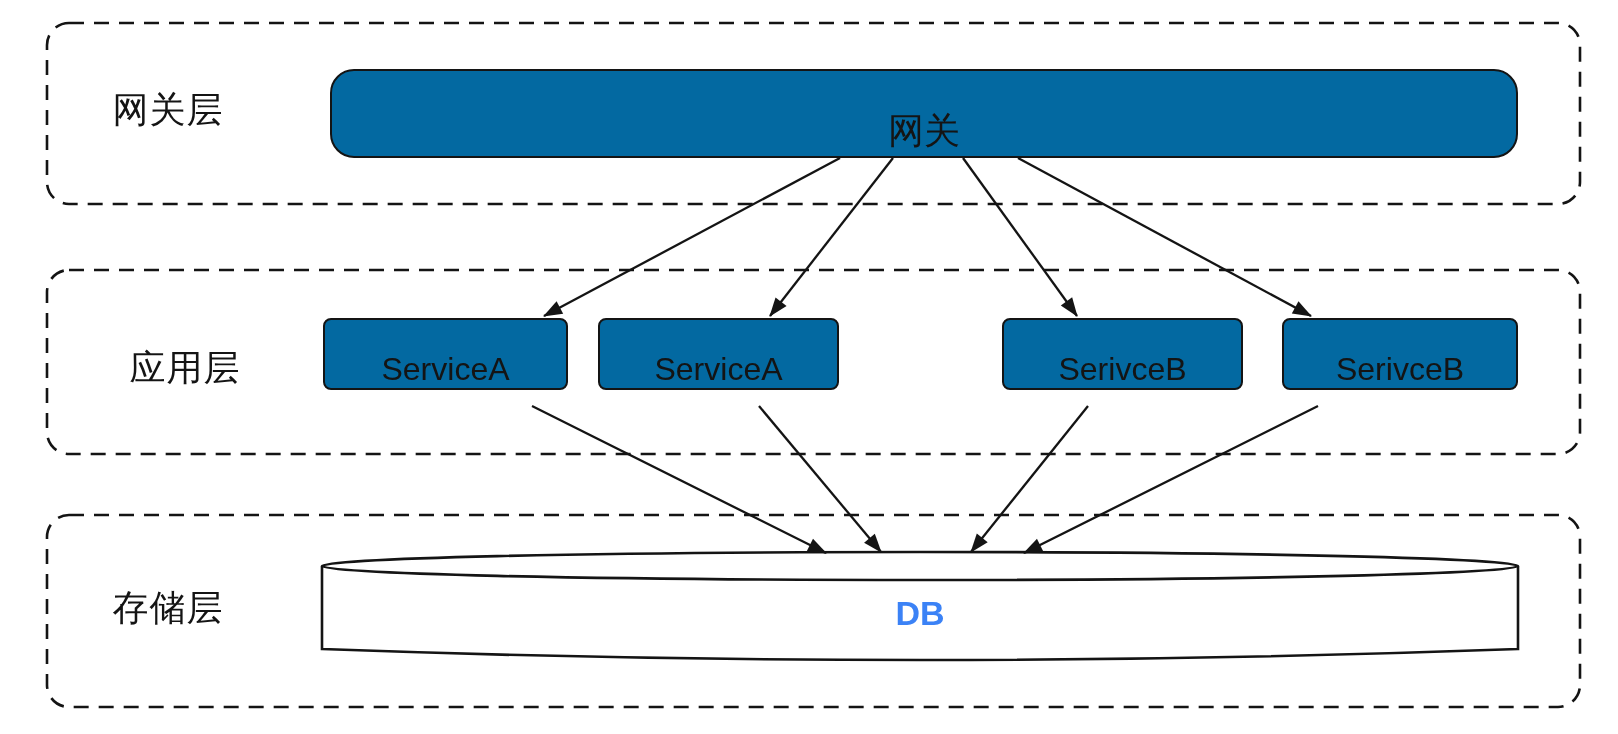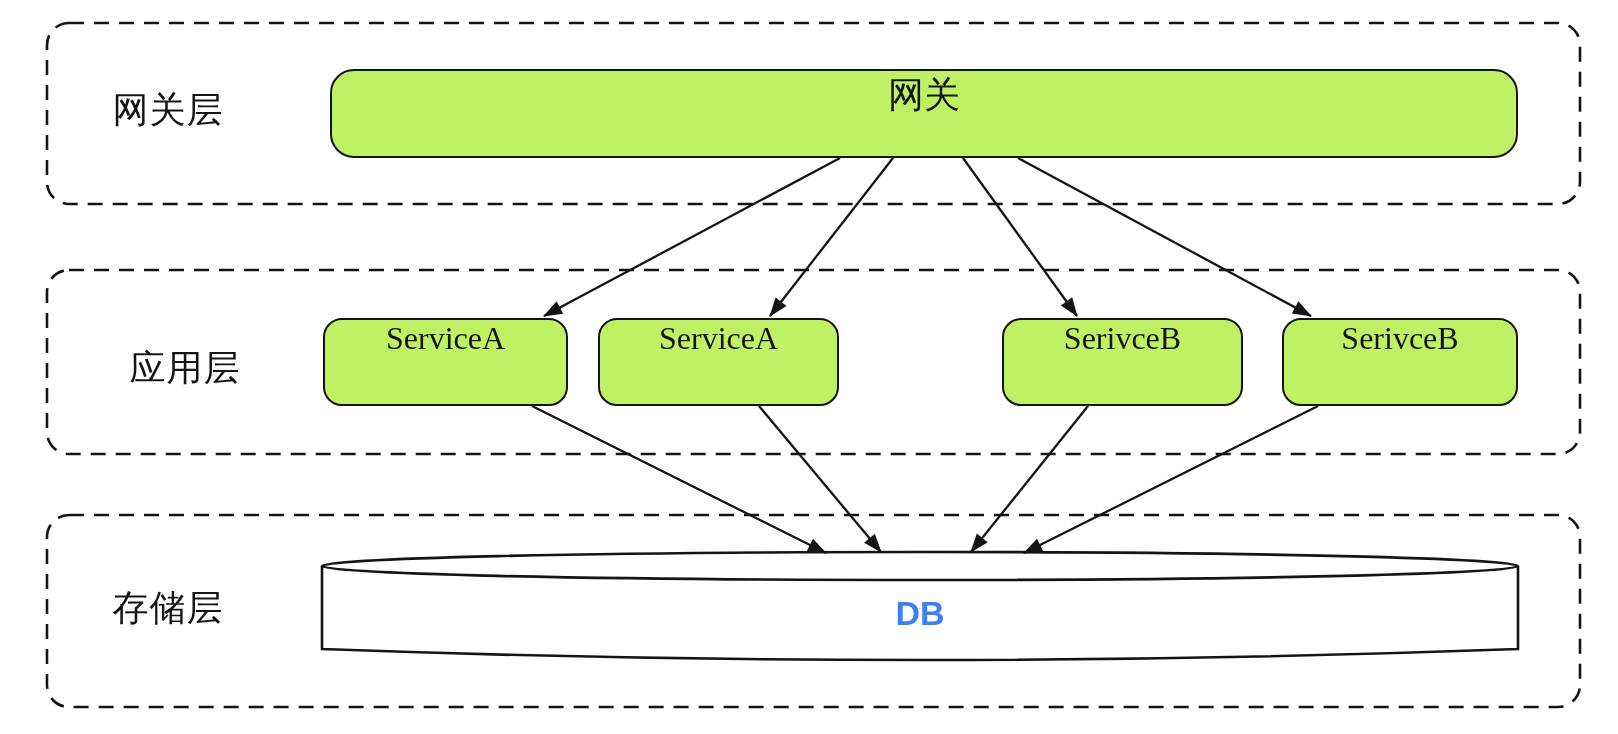--- a/index.html
+++ b/index.html
@@ -27,38 +27,37 @@
     position: absolute;
     transform: translate(-50%, -50%);
     font-size: 36px;
     letter-spacing: 1px;
     color: #141414;
     white-space: nowrap;
   }
   .node {
     position: absolute;
     box-sizing: border-box;
-    background: #bef264;
+    background: #0369a1;
     border: 2.8px solid #141414;
     display: flex;
-    align-items: flex-start;
+    align-items: flex-end;
     justify-content: center;
     white-space: nowrap;
-    font-family: Liberation Serif, serif;
   }
   .gateway-node {
     left: 330px; top: 69px;
     width: 1188px; height: 89px;
     border-radius: 24px;
     font-size: 36px;
   }
   .service-node {
     top: 318px;
-    height: 88px;
-    border-radius: 19px;
+    height: 72px;
+    border-radius: 8px;
     font-size: 32px;
   }
   #service-1 { left: 323px;  width: 245px; }
   #service-2 { left: 598px;  width: 241px; }
   #service-3 { left: 1002px; width: 241px; }
   #service-4 { left: 1282px; width: 236px; }
   .db-label {
     position: absolute;
     left: 920px; top: 613px;
     transform: translate(-50%, -50%);

